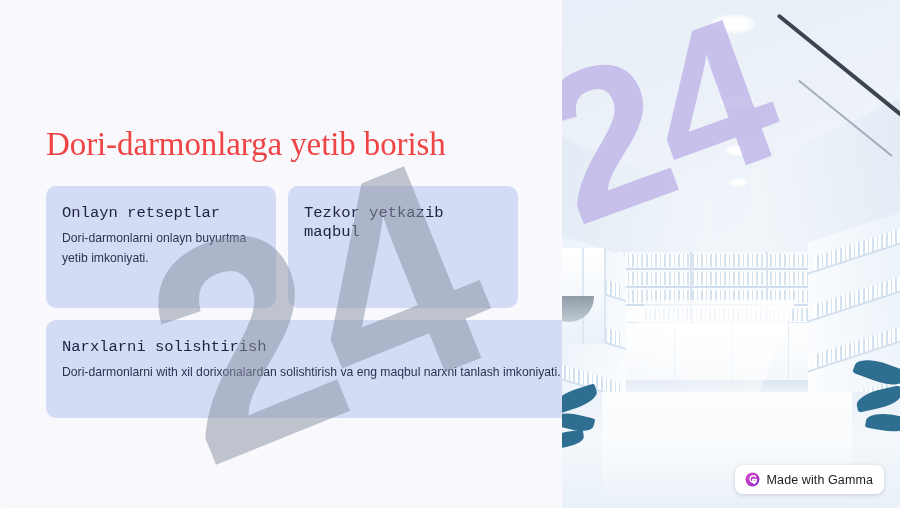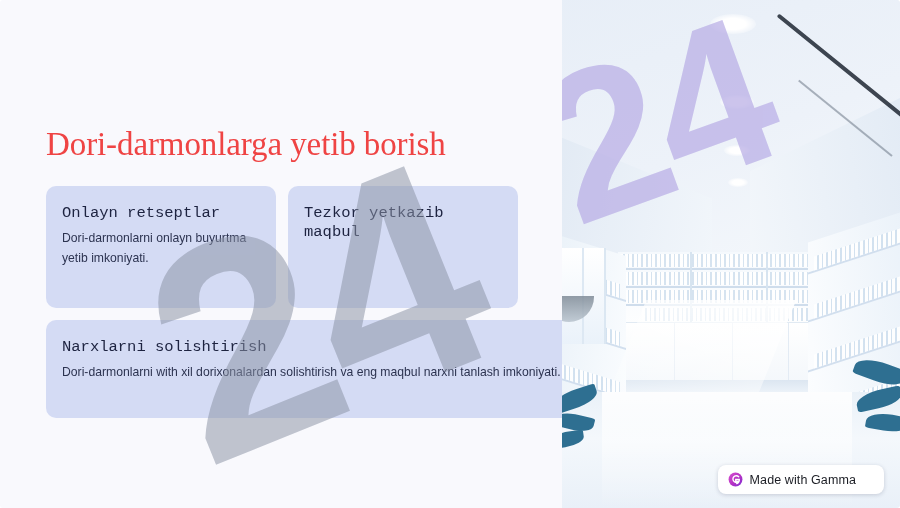--- a/index.html
+++ b/index.html
@@ -115,21 +115,21 @@
   .window{position:absolute;left:-4px;top:248px;width:46px;height:96px;
      background:linear-gradient(180deg,#ffffff,#eaf2fa);border-right:2px solid #dbe7f2;}
   .win-mull{position:absolute;left:20px;top:248px;width:2px;height:96px;background:#dde8f3;}
   .dome{position:absolute;left:-18px;top:296px;width:50px;height:26px;
      background:linear-gradient(180deg,#7e8a96,#b9c4ce);
      border-radius:0 0 28px 28px;opacity:.85;}
 
   
   .gamma-badge{position:absolute;right:16px;bottom:14px;
      display:flex;align-items:center;gap:7px;
-     background:#ffffff;border-radius:8px;padding:7px 28px 7px 10px;
+     background:#ffffff;border-radius:8px;padding:7px 11px 7px 10px;
      box-shadow:0 1px 4px rgba(20,30,60,.18);z-index:20;text-align:center;}
   .gamma-logo{width:15px;height:15px;flex:0 0 15px;}
   .gamma-text{font-family:"Liberation Sans",sans-serif;font-size:12.5px;
      color:#1b1d24;font-weight:400;letter-spacing:.1px;white-space:nowrap;}
 </style>
 </head>
 <body>
 
 <div class="slide">
 

